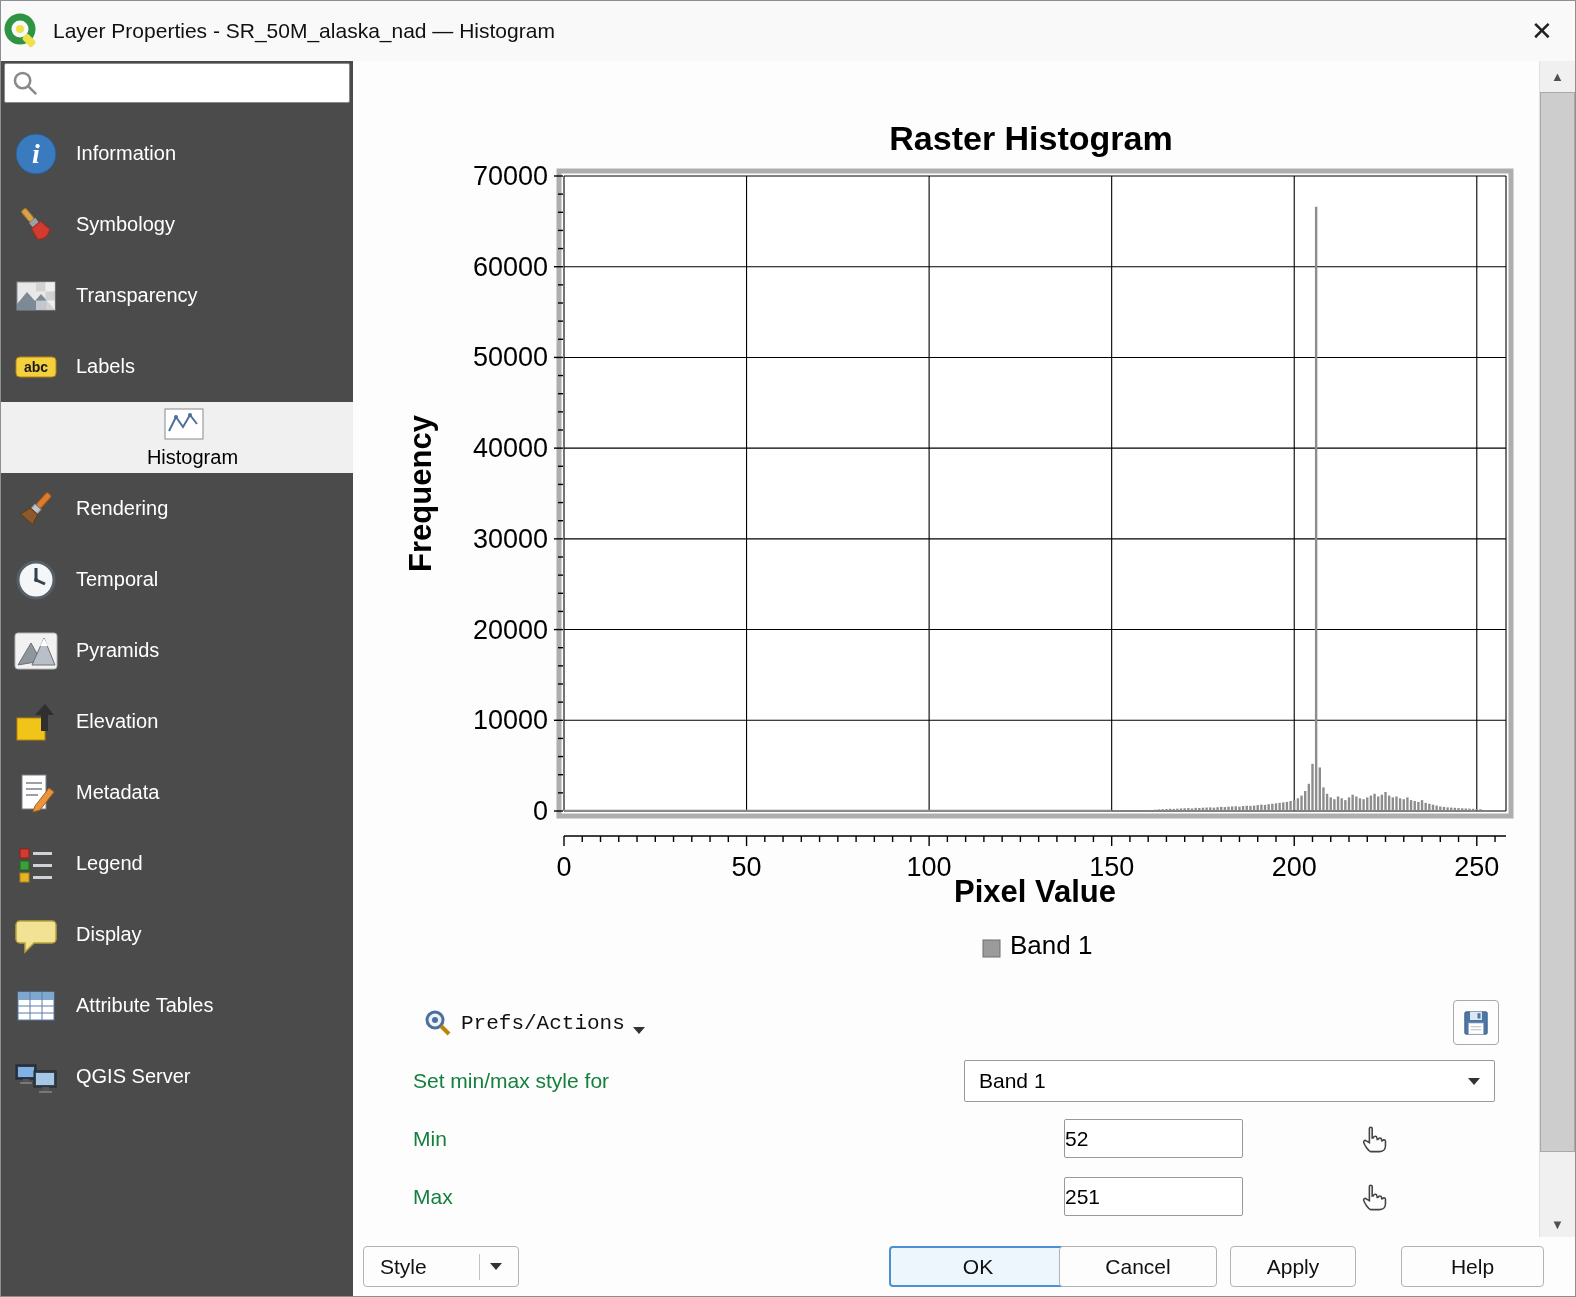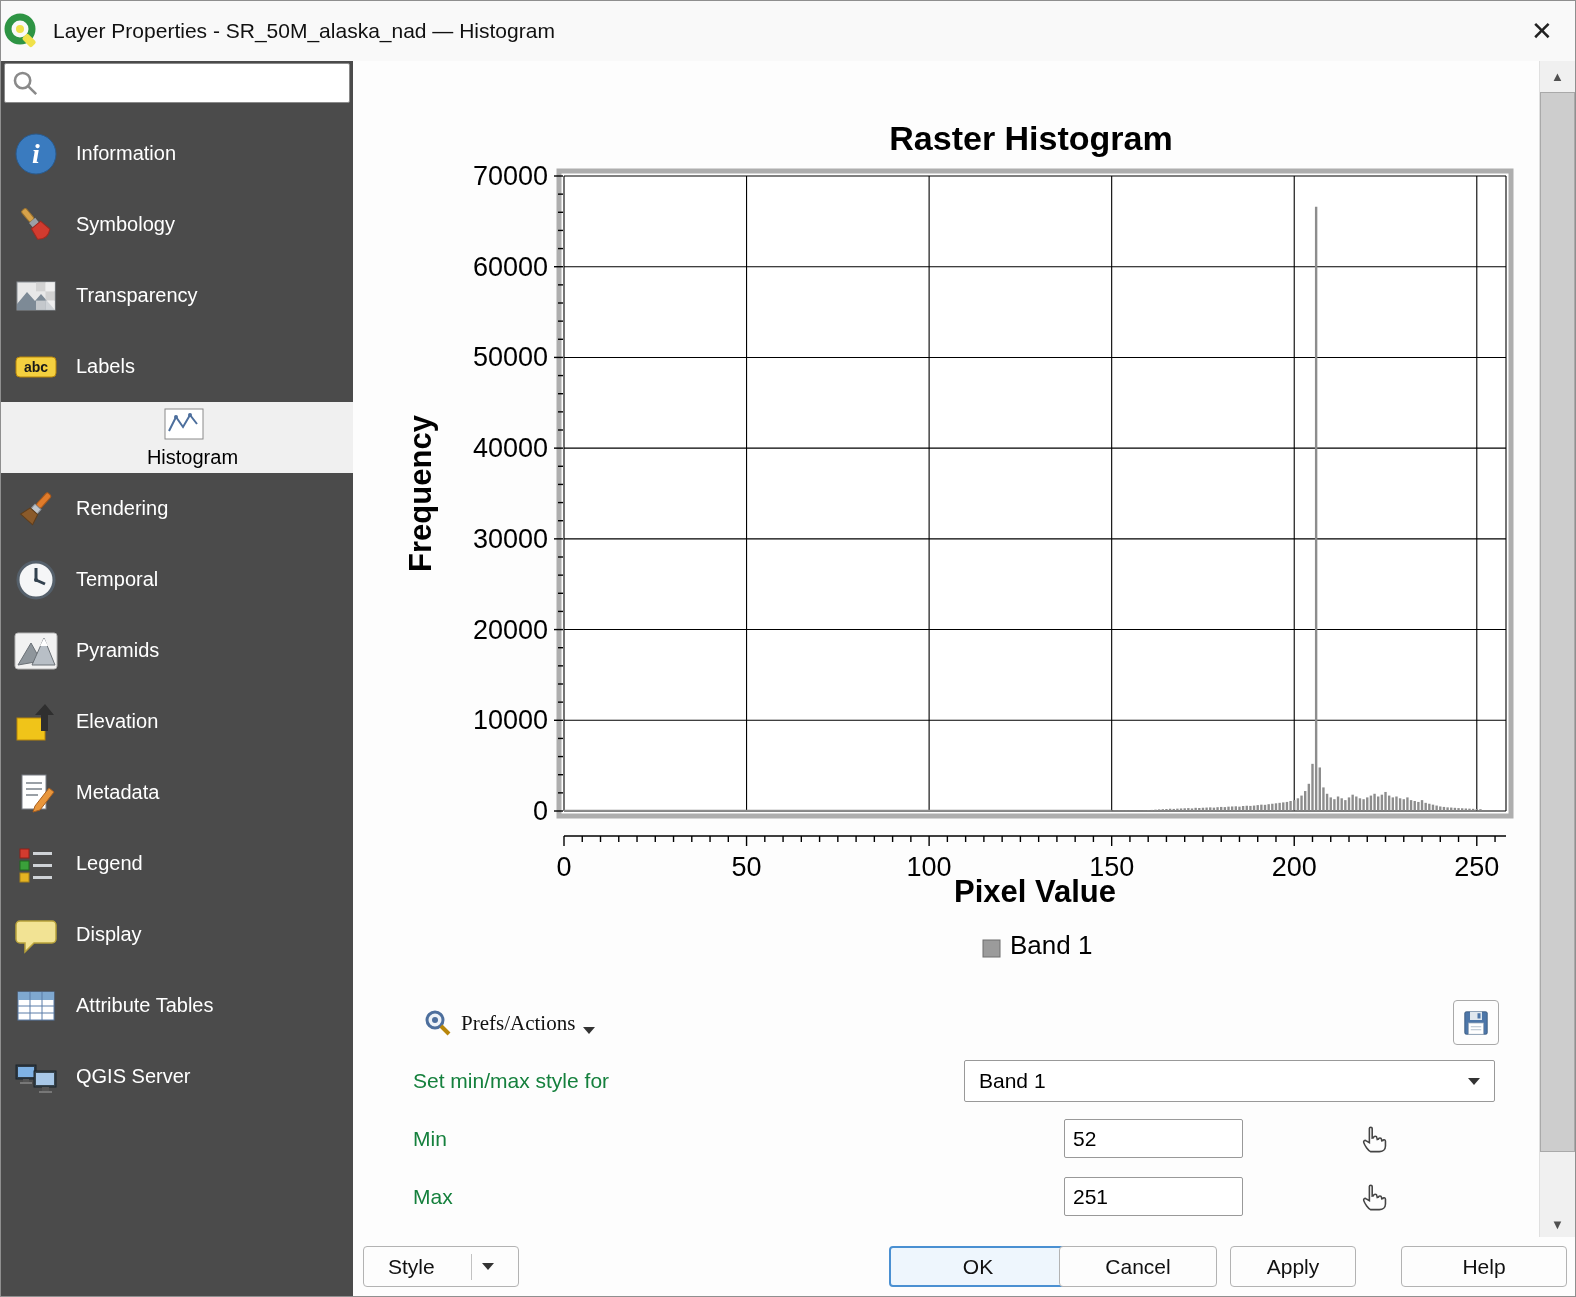--- a/index.html
+++ b/index.html
@@ -22,60 +22,60 @@
   .item { height:71px; display:flex; align-items:center; padding-left:13px; color:#fff; font-size:20px; cursor:pointer; }
   .item .icn { width:44px; height:44px; flex:none; }
   .item .item-label { margin-left:18px; }
   .item.selected { background:#f0f0f0; color:#000;flex-direction:column; }
 
   
   .main { position:absolute; top:60px; left:352px; right:36px; bottom:59px; background:#fdfdfd; }
   .chart-title { position:absolute; top:58px; left:198px; width:960px; text-align:center; font-size:34px; font-weight:bold; color:#000; }
   #chart-svg { position:absolute; left:48px; top:105px; }
 
-  .flat-btn { position:absolute; left:58px; top:940px; height:44px; display:flex; align-items:center; gap:8px; padding:0 10px; font-size:21px; color:#111; cursor:pointer; background:transparent; border:0; font-family:Liberation Serif, serif; }
+  .flat-btn { position:absolute; left:58px; top:940px; height:44px; display:flex; align-items:center; gap:8px; padding:0 10px; font-size:21px; color:#111; cursor:pointer; background:transparent; border:0; font-family:Liberation Mono, monospace; }
   .flat-btn svg { width:32px; height:32px; }
   .caret-down { width:0; height:0; border-left:6px solid transparent; border-right:6px solid transparent; border-top:7px solid #333; display:inline-block; }
   .flat-btn .caret-down { margin-top:14px; }
 
   .save-btn { position:absolute; left:1100px; top:939px; width:46px; height:45px; background:#fdfdfd; border:1px solid #a9a9a9; border-radius:4px; display:flex; align-items:center; justify-content:center; cursor:pointer; }
   .save-btn svg { width:30px; height:30px; }
 
   .form-label { position:absolute; font-size:21px; color:#15803d; }
   .lbl-setminmax { left:60px; top:1008px; }
   .lbl-min { left:60px; top:1066px; }
   .lbl-max { left:60px; top:1124px; }
 
   .combo { position:absolute; left:611px; top:999px; width:531px; height:42px; background:#fff; border:1px solid #999; border-radius:2px; display:flex; align-items:center; padding:0 14px; font-size:21px; cursor:pointer; }
   .combo .combo-value { flex:1; }
 
-  .txt-input { position:absolute; width:179px; height:39px; border:1px solid #999; border-radius:2px; background:#fff; font-size:21px; padding:0 8px; font-family:"Liberation Sans",sans-serif; outline:none; color:#000; }
+  .txt-input { position:absolute; width:179px; height:39px; border:1px solid #999; border-radius:2px; background:#fff; font-size:21px; padding:0 0; font-family:"Liberation Sans",sans-serif; outline:none; color:#000; }
   .inp-min { left:711px; top:1058px; }
   .inp-max { left:711px; top:1116px; }
 
   .hand-btn { position:absolute; width:38px; height:38px; background:transparent; border:0; cursor:pointer; padding:0; }
   .hand-min { left:1003px; top:1058px; }
   .hand-max { left:1003px; top:1116px; }
 
   
   .scrollbar { position:absolute; right:0; top:60px; width:36px; height:1178px; background:#f0f0f0; border-left:1px solid #e0e0e0; }
   .sb-arrow { position:absolute; left:0; width:35px; height:30px; display:flex; align-items:center; justify-content:center; font-size:13px; color:#505050; cursor:pointer; background:#f0f0f0; }
   .sb-up { top:0; }
   .sb-down { bottom:0; }
   .sb-thumb { position:absolute; left:0px; top:31px; width:35px; height:1060px; background:#cdcdcd; border:1px solid #a9a9a9; cursor:pointer; }
 
   
   .footer { position:absolute; left:352px; right:0; bottom:0; height:59px; background:#fdfdfd; }
   .btn { position:absolute; top:9px; height:41px; background:#fdfdfd; border:1px solid #b3b3b3; border-radius:4px; font-size:21px; color:#111; display:flex; align-items:center; justify-content:center; cursor:pointer; font-family:"Liberation Sans",sans-serif; }
-  .btn-style { left:10px; width:156px; justify-content:flex-start; padding:0 24px; }
+  .btn-style { left:10px; width:156px; justify-content:flex-start; padding:0 16px; }
   .btn-style .sep { width:1px; height:26px; background:#c2c2c2; margin-left:auto; margin-right:10px; }
   .btn-ok { left:536px; width:178px; border:2px solid #4a90d2; background:#eef6fd; }
   .btn-cancel { left:706px; width:158px; }
   .btn-apply { left:877px; width:126px; }
-  .btn-help { left:1048px; width:166px; }
+  .btn-help { left:1048px; width:143px; }
 </style>
 </head>
 <body>
 
 <div class="dialog">
 
   <div class="titlebar">
     <svg class="logo" viewBox="0 0 38 38">
       <circle cx="19" cy="17" r="12" fill="none" stroke="#2e9444" stroke-width="7"></circle>
       <rect x="23" y="23" width="13" height="8" rx="2" fill="#f0e14a" transform="rotate(45 27 26)"></rect>

